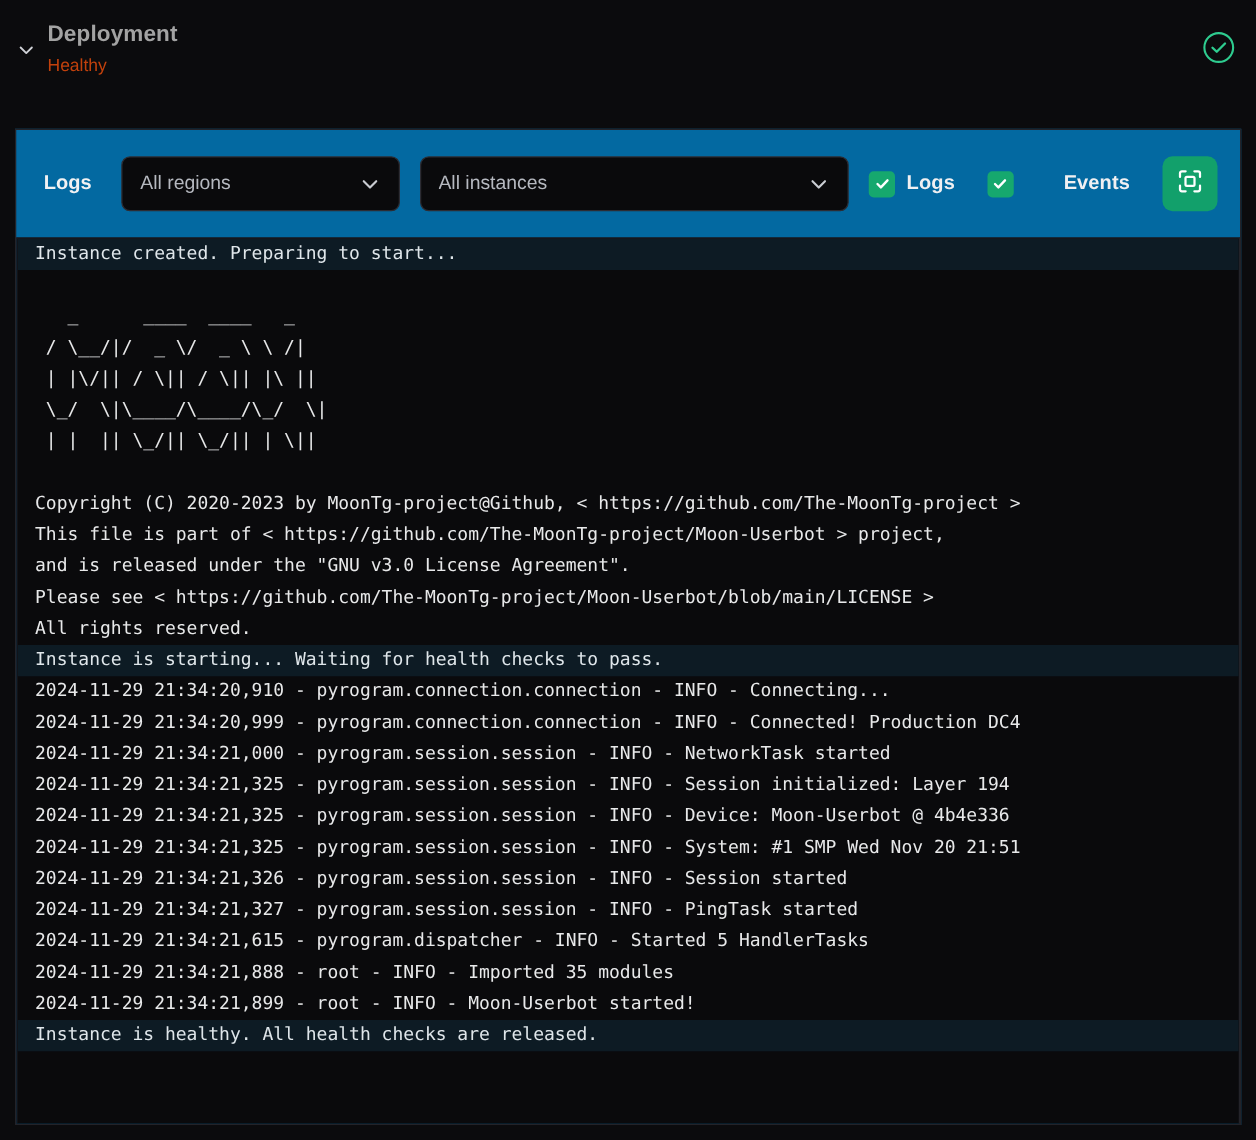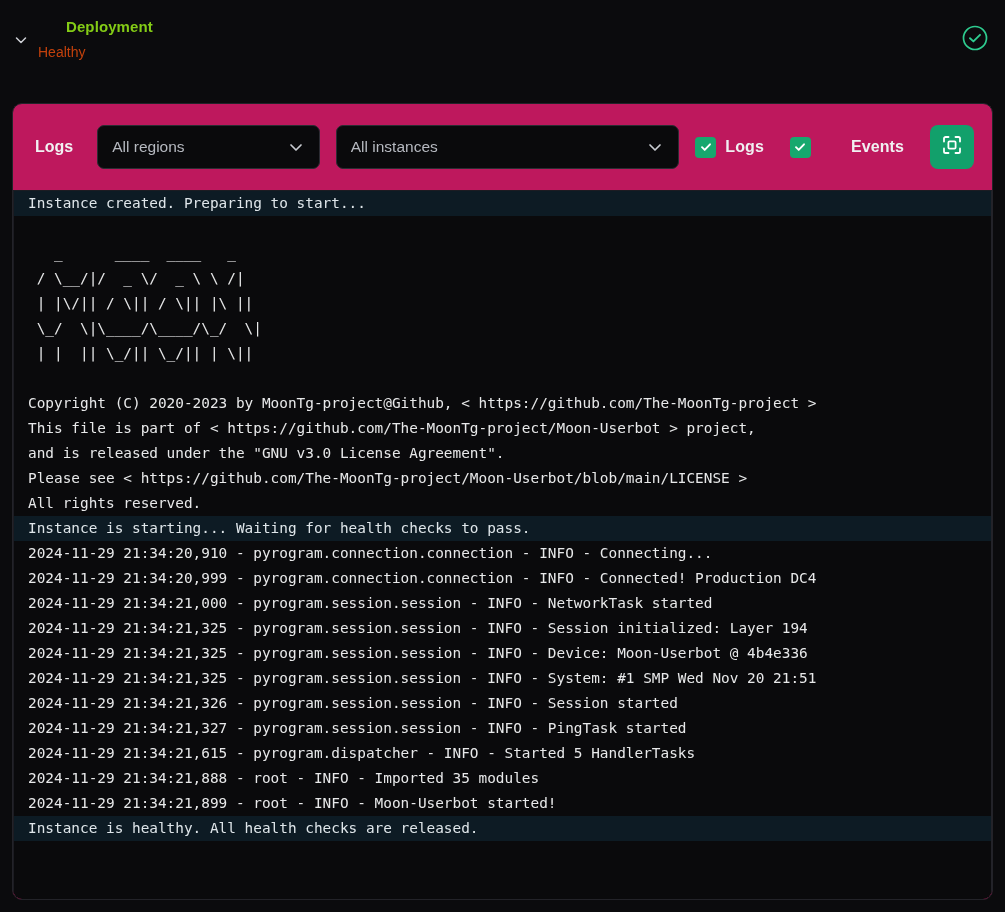--- a/index.html
+++ b/index.html
@@ -33,48 +33,47 @@
     cursor: pointer;
     flex: 0 0 auto;
   }
   .chevron-toggle svg { display: block; }
   .header-titles {
     margin-left: 4px;
     flex: 1 1 auto;
     padding-top: 2px;
   }
   .deployment-title {
-    font-size: 15px;
+    font-size: 18px;
     font-weight: bold;
-    color: #84cc16;
+    color: #a3a3a3;
     letter-spacing: .1px;
     line-height: 22px;
-    margin-left: 28px;
   }
   .deployment-status {
     margin-top: 4px;
     font-size: 14px;
     color: #c2410c;
     line-height: 20px;
   }
   .status-check {
     flex: 0 0 auto;
     margin-top: 10px;
   }
 
   
   .card {
     position: absolute;
     left: 12px;
     top: 103px;
     width: 981px;
     height: 797px;
-    background: #be185d;
+    background: #0369a1;
     border: 1px solid #232329;
-    border-radius: 10px;
+    border-radius: 0;
     overflow: hidden;
   }
 
   
   .toolbar {
     height: 86px;
     display: flex;
     align-items: center;
     padding: 0 18px 0 22px;
     gap: 16px;

